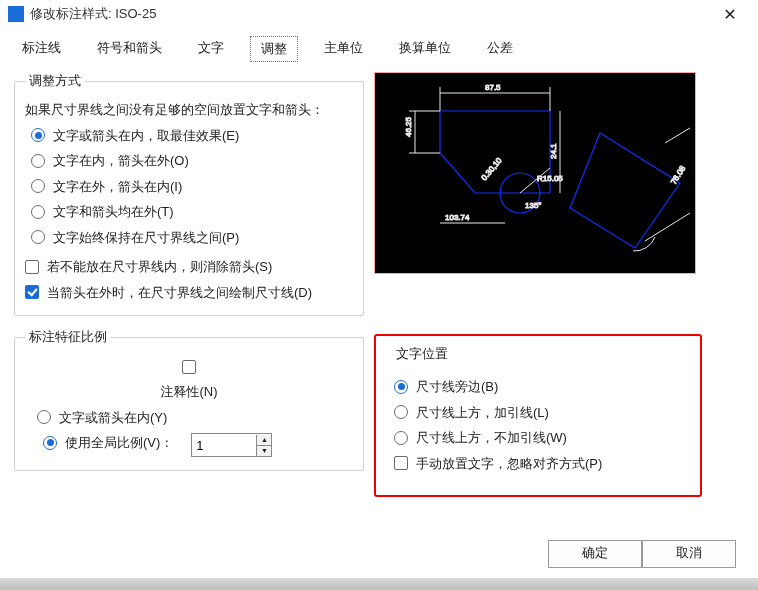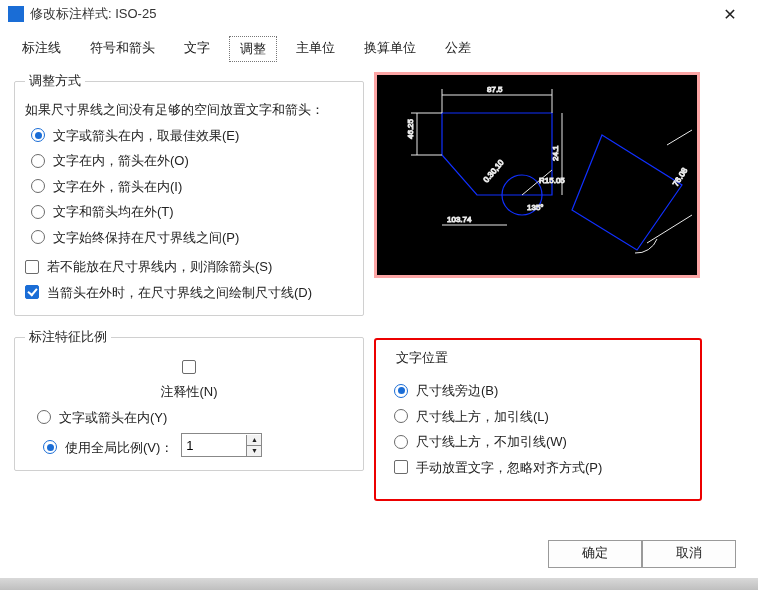--- a/index.html
+++ b/index.html
@@ -2,43 +2,43 @@
 <html><head>
 <meta charset="utf-8">
 <style>
   html,body{margin:0;padding:0;font-family:"Microsoft YaHei","Segoe UI",sans-serif;font-size:13px;color:#222;background:#fff;}
   .window{width:758px;height:590px;box-sizing:border-box;background:#fff;position:relative;display:flex;flex-direction:column;}
   .titlebar{display:flex;align-items:center;justify-content:space-between;height:28px;padding:0 8px;}
   .titlebar .t-left{display:flex;align-items:center;gap:6px;}
   .app-icon{width:16px;height:16px;background:#1a6dd6;display:inline-block;}
   .title-text{font-size:13px;color:#333;}
   .close-x{font-size:16px;font-family:Arial;color:#222;width:40px;text-align:center;}
-  .tabs{display:flex;gap:9px;padding:8px 12px 0 12px;}
+  .tabs{display:flex;gap:16px;padding:8px 12px 0 12px;}
   .tab{padding:3px 10px;font-size:13px;color:#1a1a1a;}
   .tab.sel{border:1px dotted #777;background:#fff;}
   .body{flex:1;display:flex;gap:10px;padding:4px 14px 8px 14px;}
   .col{display:flex;flex-direction:column;}
   .col.left{width:350px;}
   .col.right{flex:1;}
   fieldset{border:1px solid #d0d0d0;border-radius:2px;margin:6px 0;padding:8px 10px 7px 10px;}
   legend{padding:0 4px;font-size:13px;color:#222;}
   .intro{margin:2px 0 6px 0;line-height:1.5;}
   .opt{display:flex;align-items:center;gap:8px;margin:6px 0 6px 6px;}
   .radio{width:14px;height:14px;border:1.5px solid #1a6dd6;border-radius:50%;display:inline-flex;align-items:center;justify-content:center;flex:0 0 14px;box-sizing:border-box;}
   .radio.on::after{content:"";width:7px;height:7px;background:#1a6dd6;border-radius:50%;}
   .radio.gray{border-color:#6b6b6b;}
   .chk{width:14px;height:14px;border:1.5px solid #6b6b6b;border-radius:2px;display:inline-flex;align-items:center;justify-content:center;flex:0 0 14px;box-sizing:border-box;}
   .chk.on{background:#1a6dd6;border-color:#1a6dd6;}
   .chk.on::after{content:"";width:7px;height:4px;border:2px solid #fff;border-top:0;border-right:0;transform:rotate(-50deg);margin-top:-2px;}
   .lbl{line-height:1.5;}
-  .preview{width:320px;height:200px;background:#000;border:3px solid #fca5a5;margin:6px 0 0 0;position:relative;}
+  .preview{width:320px;height:200px;background:#000;border:1px solid #fca5a5;margin:6px 0 0 0;position:relative;}
   .preview svg{position:absolute;inset:0;}
   .redbox{border:2px solid #ec0000;border-radius:3px;padding:10px 12px 16px 12px;margin-top:60px;width:300px;}
   .redbox .legend-like{margin:-20px 0 8px 4px;background:#fff;display:inline-block;padding:0 4px;}
-  .spin-row{display:flex;align-items:flex-end;gap:8px;margin:6px 0 6px 18px;}
+  .spin-row{display:flex;align-items:flex-start;gap:18px;margin:6px 0 6px 18px;}
   .spin{display:flex;align-items:center;border:1px solid #888;height:22px;}
   .spin input{width:56px;border:0;padding:2px 4px;font-size:13px;outline:none;}
   .spin .btns{display:flex;flex-direction:column;border-left:1px solid #888;}
   .spin .b{width:14px;height:10px;display:flex;align-items:center;justify-content:center;font-size:7px;line-height:1;background:#f2f2f2;}
   .spin .b+.b{border-top:1px solid #888;}
   .footer{display:flex;justify-content:flex-end;padding:12px 22px 10px 0;}
   .btn{min-width:92px;height:26px;border:1px solid #9a9a9a;background:#fdfdfd;text-align:center;line-height:24px;font-size:13px;}
   .taskbar{height:12px;background:linear-gradient(#d9d9d9,#bfbfbf);}
   .indent{margin-left:12px;}
 </style>

